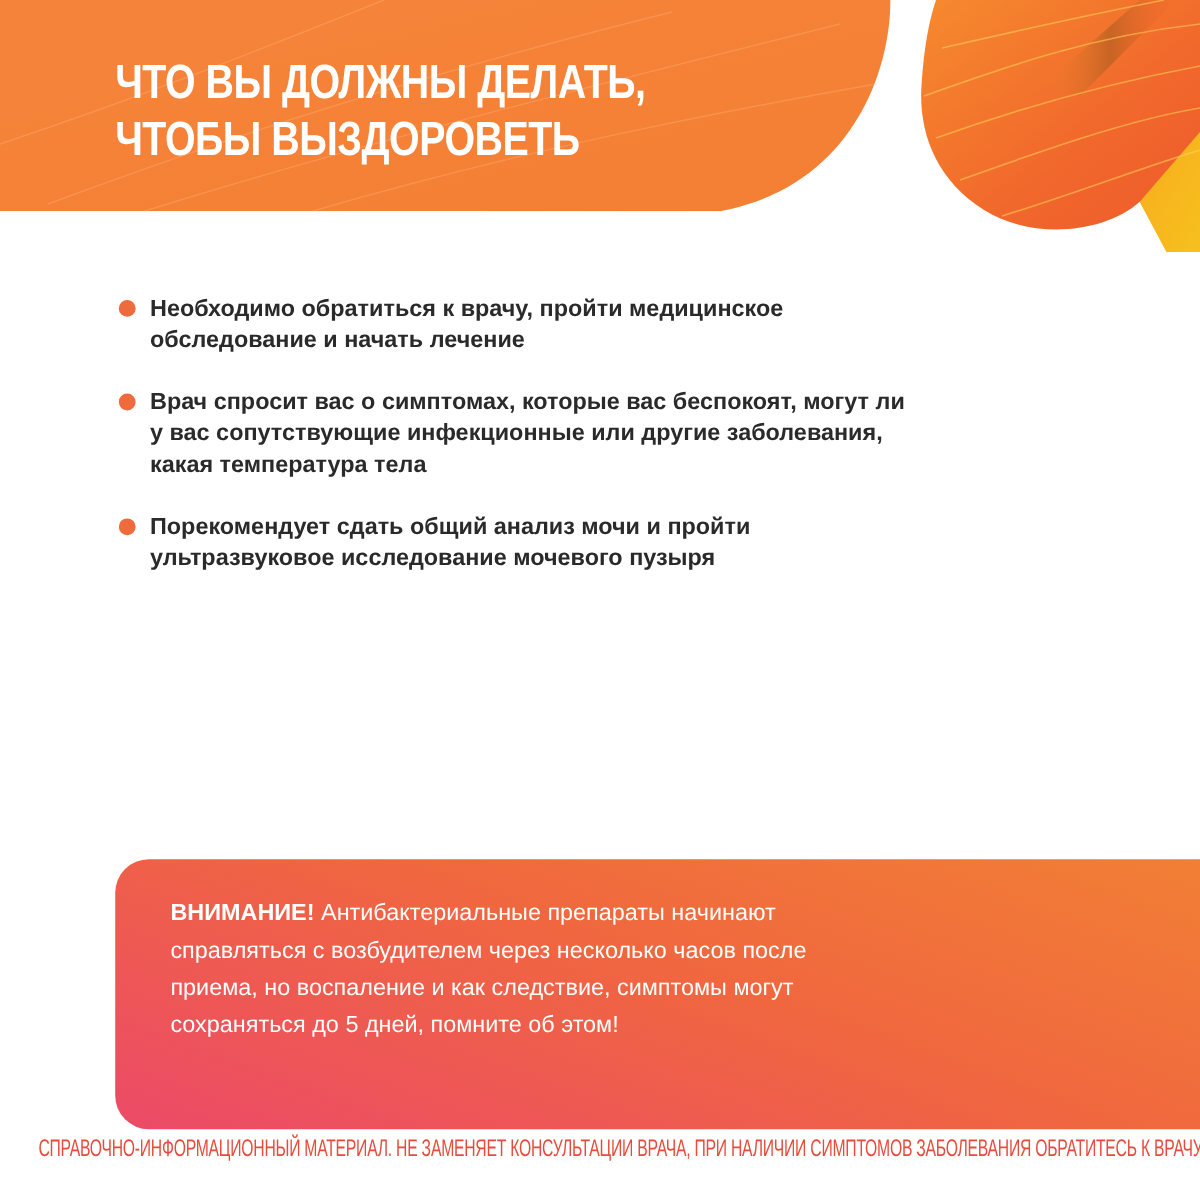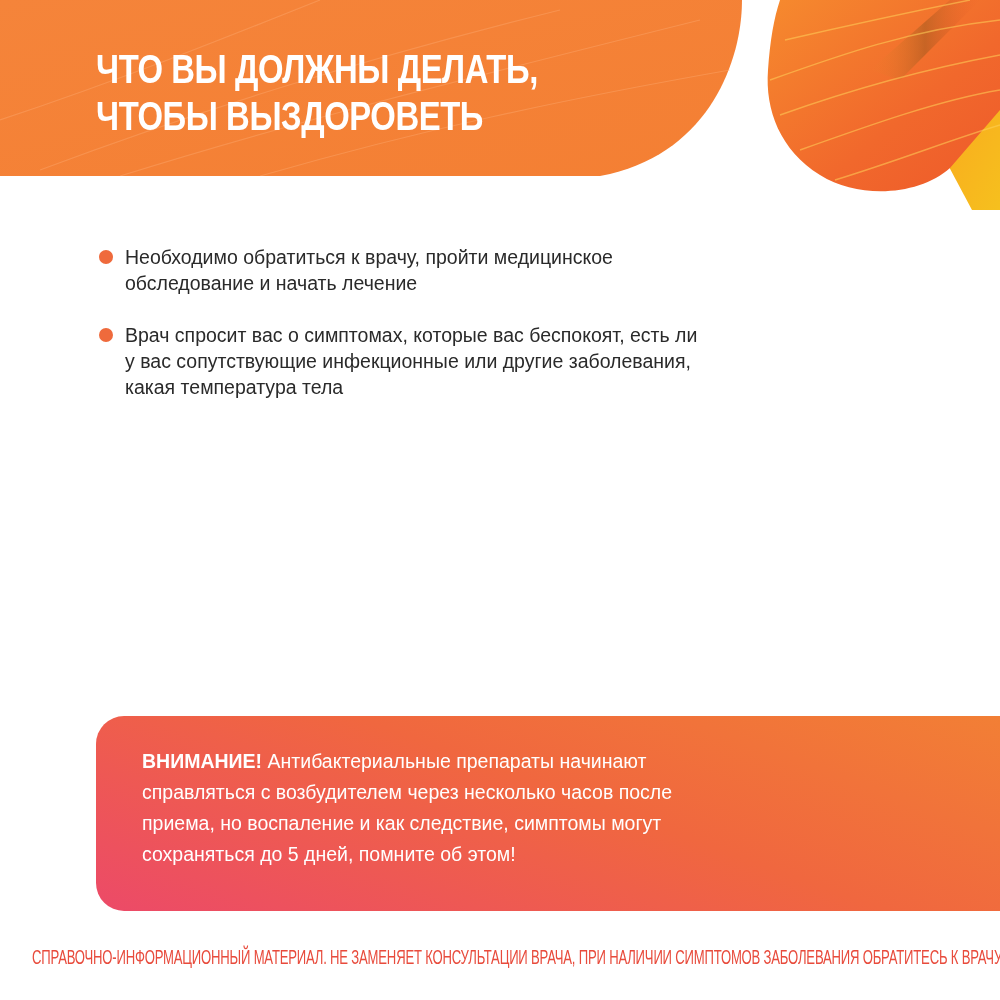--- a/index.html
+++ b/index.html
@@ -69,28 +69,29 @@
       left: 1px;
       top: 6px;
       width: 14px;
       height: 14px;
       border-radius: 50%;
       background: #ef6a3c;
     }
     .bullet-item .text {
       display: block;
       white-space: pre-line;
+      font-weight: bold;
     }
 
     .alert-box {
       position: absolute;
       left: 96px;
       top: 716px;
       width: 904px;
-      height: 195px;
+      height: 225px;
       border-radius: 28px 0 0 28px;
       background: linear-gradient(200deg, #f27f35 0%, #f0673f 45%, #ec4a68 100%);
       box-sizing: border-box;
       padding: 30px 0 0 46px;
     }
     .alert-text {
       color: #ffffff;
       font-size: 19.5px;
       line-height: 31px;
       white-space: pre-line;
@@ -174,23 +175,28 @@
 </div>
 
 <ul class="bullet-list">
   <li class="bullet-item">
     <span class="dot"></span>
     <span class="text">Необходимо обратиться к врачу, пройти медицинское
 обследование и начать лечение</span>
   </li>
   <li class="bullet-item">
     <span class="dot"></span>
-    <span class="text">Врач спросит вас о симптомах, которые вас беспокоят, есть ли
+    <span class="text">Врач спросит вас о симптомах, которые вас беспокоят, могут ли
 у вас сопутствующие инфекционные или другие заболевания,
 какая температура тела</span>
+  </li>
+  <li class="bullet-item">
+    <span class="dot"></span>
+    <span class="text">Порекомендует сдать общий анализ мочи и пройти
+ультразвуковое исследование мочевого пузыря</span>
   </li>
 </ul>
 
 <div class="alert-box">
   <p class="alert-text"><span class="strong">ВНИМАНИЕ!</span><span> Антибактериальные препараты начинают
 справляться с возбудителем через несколько часов после
 приема, но воспаление и как следствие, симптомы могут
 сохраняться до 5 дней, помните об этом!</span></p>
 </div>
 

